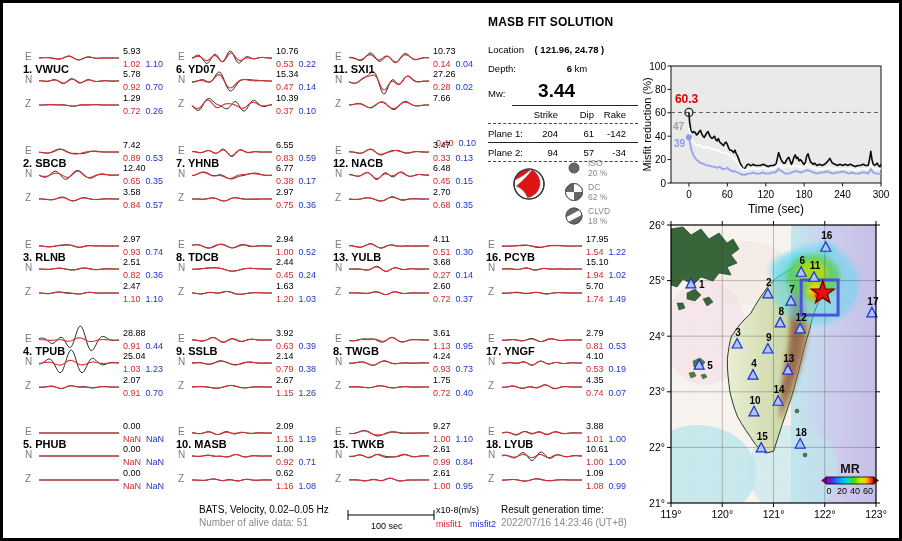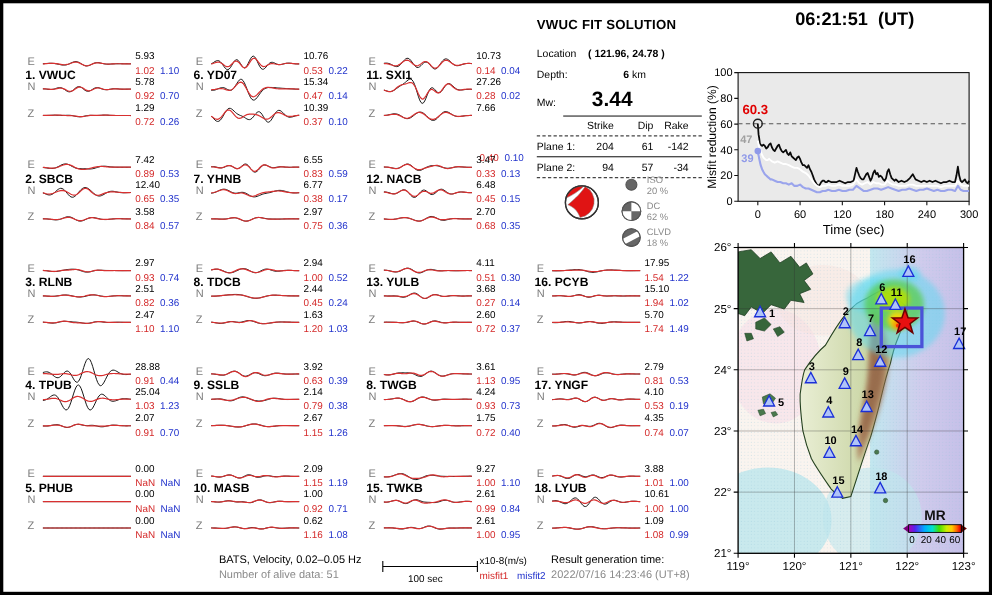--- a/index.html
+++ b/index.html
@@ -468,21 +468,21 @@
         <svg width="80" height="44" class="trace" style="left: 16px; top: 58px;">
           <path d="M0.00,22.13L1.16,22.10L2.32,22.05L3.48,21.98L4.64,21.88L5.80,21.78L6.96,21.68L8.12,21.58L9.28,21.51L10.43,21.48L11.59,21.50L12.75,21.57L13.91,21.70L15.07,21.88L16.23,22.11L17.39,22.35L18.55,22.59L19.71,22.81L20.87,22.97L22.03,23.06L23.19,23.07L24.35,22.97L25.51,22.79L26.67,22.54L27.83,22.22L28.99,21.88L30.14,21.55L31.30,21.25L32.46,21.01L33.62,20.86L34.78,20.80L35.94,20.84L37.10,20.97L38.26,21.17L39.42,21.42L40.58,21.70L41.74,21.97L42.90,22.23L44.06,22.44L45.22,22.59L46.38,22.68L47.54,22.71L48.70,22.68L49.86,22.60L51.01,22.49L52.17,22.36L53.33,22.23L54.49,22.10L55.65,21.99L56.81,21.90L57.97,21.84L59.13,21.80L60.29,21.79L61.45,21.79L62.61,21.81L63.77,21.84L64.93,21.88L66.09,21.92L67.25,21.95L68.41,21.98L69.57,22.00L70.72,22.02L71.88,22.03L73.04,22.03L74.20,22.03L75.36,22.03L76.52,22.02L77.68,22.02L78.84,22.01L80.00,22.01" fill="none" stroke="#141414" stroke-width="0.9"></path>
           <path d="M0.00,22.13L1.16,22.12L2.32,22.10L3.48,22.05L4.64,21.98L5.80,21.89L6.96,21.78L8.12,21.68L9.28,21.58L10.43,21.51L11.59,21.49L12.75,21.51L13.91,21.60L15.07,21.74L16.23,21.94L17.39,22.18L18.55,22.43L19.71,22.67L20.87,22.86L22.03,22.98L23.19,23.02L24.35,22.95L25.51,22.79L26.67,22.54L27.83,22.23L28.99,21.89L30.14,21.56L31.30,21.27L32.46,21.05L33.62,20.93L34.78,20.90L35.94,20.97L37.10,21.14L38.26,21.36L39.42,21.63L40.58,21.90L41.74,22.16L42.90,22.38L44.06,22.55L45.22,22.65L46.38,22.69L47.54,22.67L48.70,22.60L49.86,22.50L51.01,22.37L52.17,22.23L53.33,22.10L54.49,21.98L55.65,21.89L56.81,21.81L57.97,21.77L59.13,21.75L60.29,21.76L61.45,21.78L62.61,21.81L63.77,21.85L64.93,21.90L66.09,21.94L67.25,21.98L68.41,22.00L69.57,22.02L70.72,22.04L71.88,22.04L73.04,22.04L74.20,22.04L75.36,22.03L76.52,22.02L77.68,22.02L78.84,22.01L80.00,22.01" fill="none" stroke="#d83030" stroke-width="1.1"></path>
         </svg>
         <div class="peak" style="left: 100px; top: 68px;">1.09</div>
         <div class="mrow" style="left: 100px; top: 81px;"><span class="m1">1.08</span><span class="m2">0.99</span></div>
       </div>
     </div>
 
   <div class="bestfit">
-    <div class="bf-head">VWUC FIT SOLUTION</div>
+    <div class="bf-head">MASB FIT SOLUTION</div>
     <div class="bf-row" style="top:33px;">
       <span>Location</span>
       <span class="bf-b" style="margin-left:8px;">( 121.96,  24.78 )</span>
     </div>
     <div class="bf-row" style="top:52px;">
       <span>Depth:</span>
       <span class="bf-b" style="margin-left:48px;">6</span>
       <span>km</span>
     </div>
     <div class="bf-row" style="top:69px;">
@@ -546,21 +546,20 @@
           </clipPath>
           <rect x="2" y="9.4" width="20" height="5.2" fill="#fff" transform="rotate(-28 12 12)" clip-path="url(#clvdClip)"></rect>
           <circle cx="12" cy="12" r="8" fill="none" stroke="#555" stroke-width="1"></circle>
           <text x="26" y="10" font-size="8.5" fill="#8a8a8a">CLVD</text>
           <text x="26" y="20" font-size="8.5" fill="#8a8a8a">18 %</text>
         </svg>
       </div>
   </div>
 
   <div class="titlebox">
-    <div class="t-time">06:21:51  (UT)</div>
   </div>
 
   <svg id="misfit" width="268" height="162" viewBox="0 0 268 162" style="position:absolute;left:638px;top:55px;overflow:visible;">
       <rect x="30" y="8" width="210" height="117" fill="#eaeaea" stroke="#111" stroke-width="1"></rect>
       <line x1="30" y1="125" x2="26.5" y2="125" stroke="#111" stroke-width="1"></line>
       <text x="25" y="128.5" font-size="10" text-anchor="end" fill="#000">0</text>
       <line x1="30" y1="101.6" x2="26.5" y2="101.6" stroke="#111" stroke-width="1"></line>
       <text x="25" y="105.1" font-size="10" text-anchor="end" fill="#000">20</text>
       <line x1="30" y1="78.19999999999999" x2="26.5" y2="78.19999999999999" stroke="#111" stroke-width="1"></line>
       <text x="25" y="81.69999999999999" font-size="10" text-anchor="end" fill="#000">40</text>

